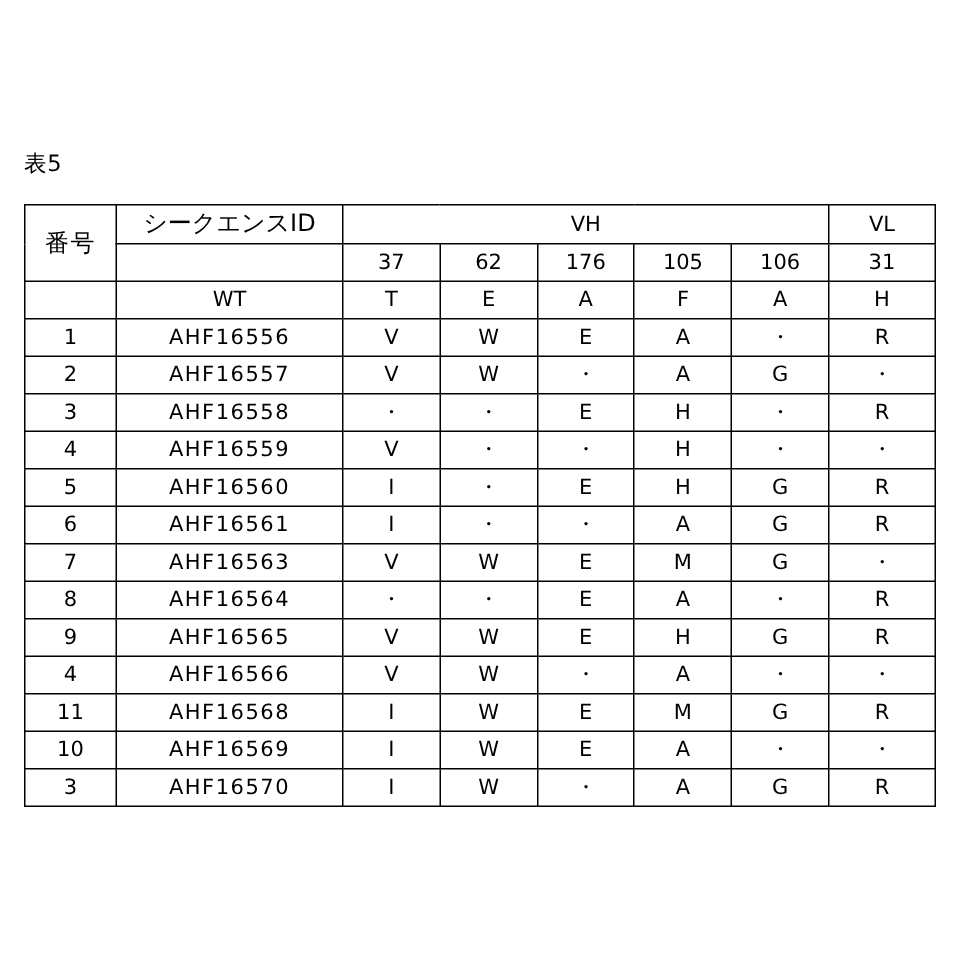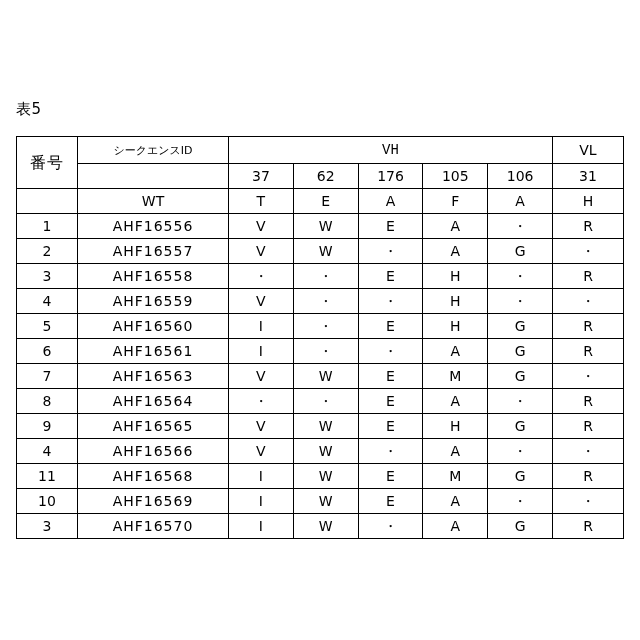--- a/index.html
+++ b/index.html
@@ -42,29 +42,28 @@
     text-align: center;
     vertical-align: middle;
     font-weight: normal;
     font-size: 14px;
     padding: 0;
     height: 24px;
     line-height: 24px;
   }
   table.seqtable th.group-head {
     font-size: 14px;
-    font-family: Liberation Mono, monospace;
   }
   td.num-col, th.num-col { width: 60px; }
   td.seq-col, th.seq-col { width: 150px; }
   td.pos-col, th.pos-col { width: 62px; }
   td.pos-col-wide, th.pos-col-wide { width: 70px; }
   td.vl-col, th.vl-col { width: 70px; }
   .small-label {
-    font-size: 11px;
+    font-size: 16px;
     letter-spacing: 0px;
   }
   .id-text {
     font-size: 14px;
     letter-spacing: 1px;
   }
   .bold-num {
     font-size: 16px;
     letter-spacing: 1px;
   }

